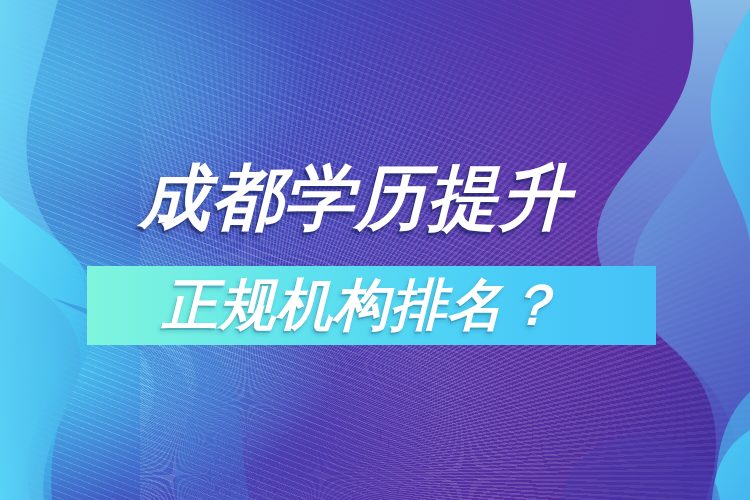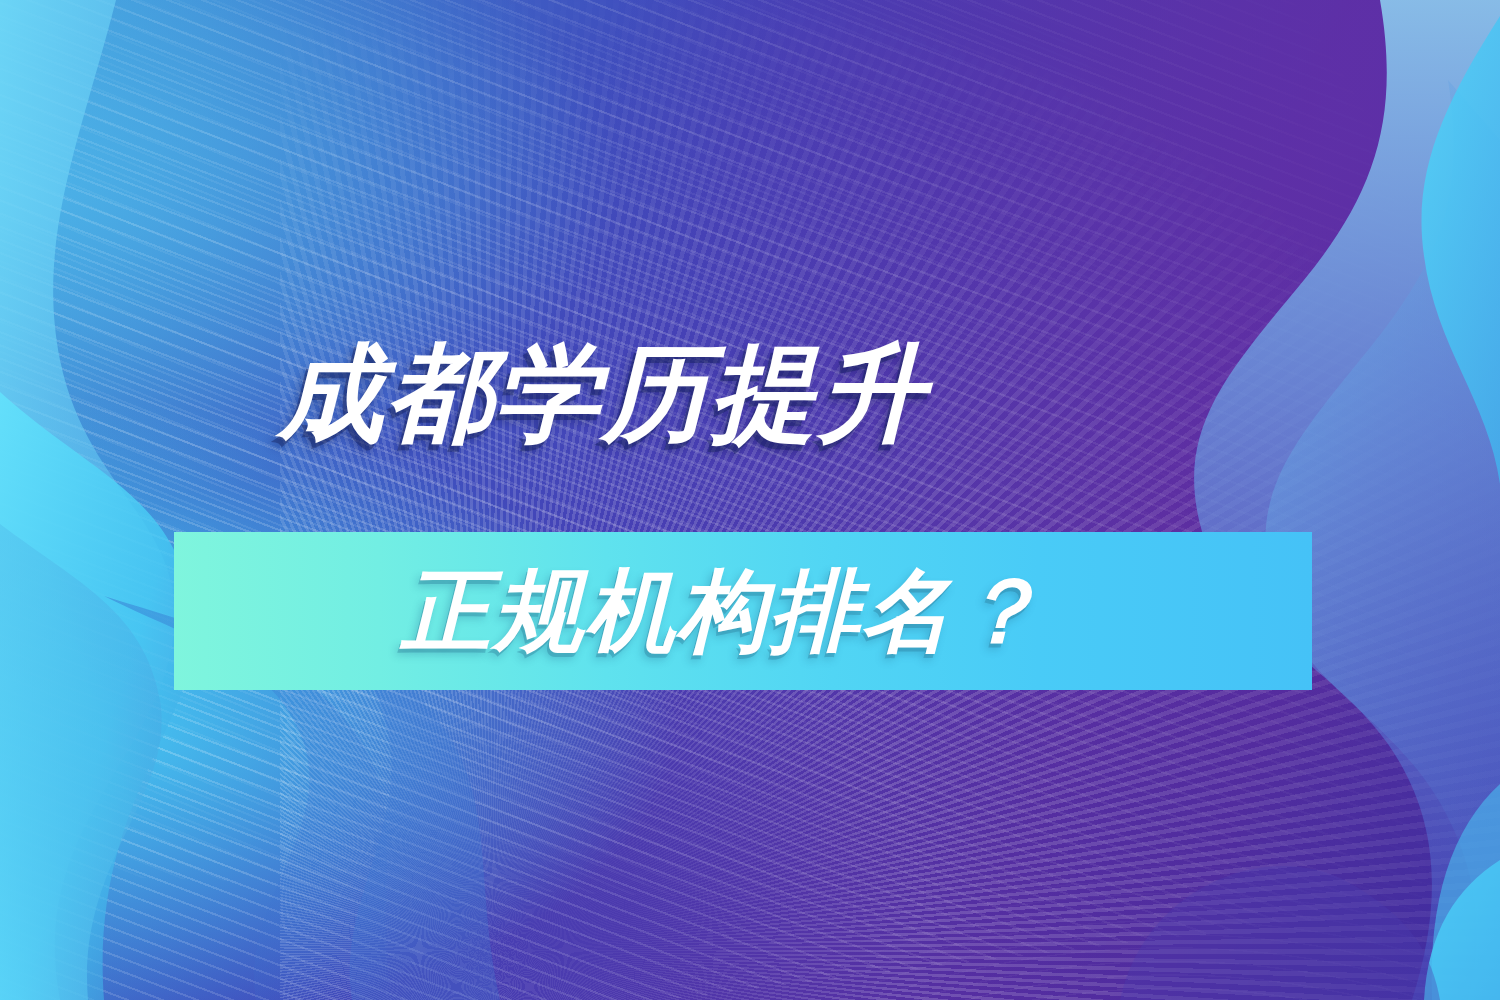--- a/index.html
+++ b/index.html
@@ -131,21 +131,21 @@
     position: absolute;
     inset: 0;
   }
 
   .headline {
     position: absolute;
     left: 139px;
     top: 156px;
     margin: 0;
     font-family: "Liberation Sans", sans-serif;
-    font-size: 53px;
+    font-size: 71px;
     line-height: 84px;
     font-weight: 700;
     font-style: italic;
     color: #ffffff;
     letter-spacing: 1px;
     white-space: nowrap;
     text-shadow:
       -2px 3px 0 rgba(20,30,90,0.42),
       -3px 4px 5px rgba(15,25,80,0.32);
   }
@@ -169,21 +169,21 @@
     left: 0;
     right: 0;
     top: 0;
     height: 79px;
     display: flex;
     align-items: center;
     justify-content: center;
     margin: 0;
     padding-right: 20px;
     font-family: "Liberation Sans", sans-serif;
-    font-size: 45px;
+    font-size: 56px;
     font-weight: 700;
     font-style: italic;
     color: #ffffff;
     letter-spacing: 1px;
     white-space: nowrap;
     text-shadow:
       -1px 2px 0 rgba(40,120,150,0.35),
       -2px 3px 4px rgba(30,100,140,0.30);
   }
 </style>

